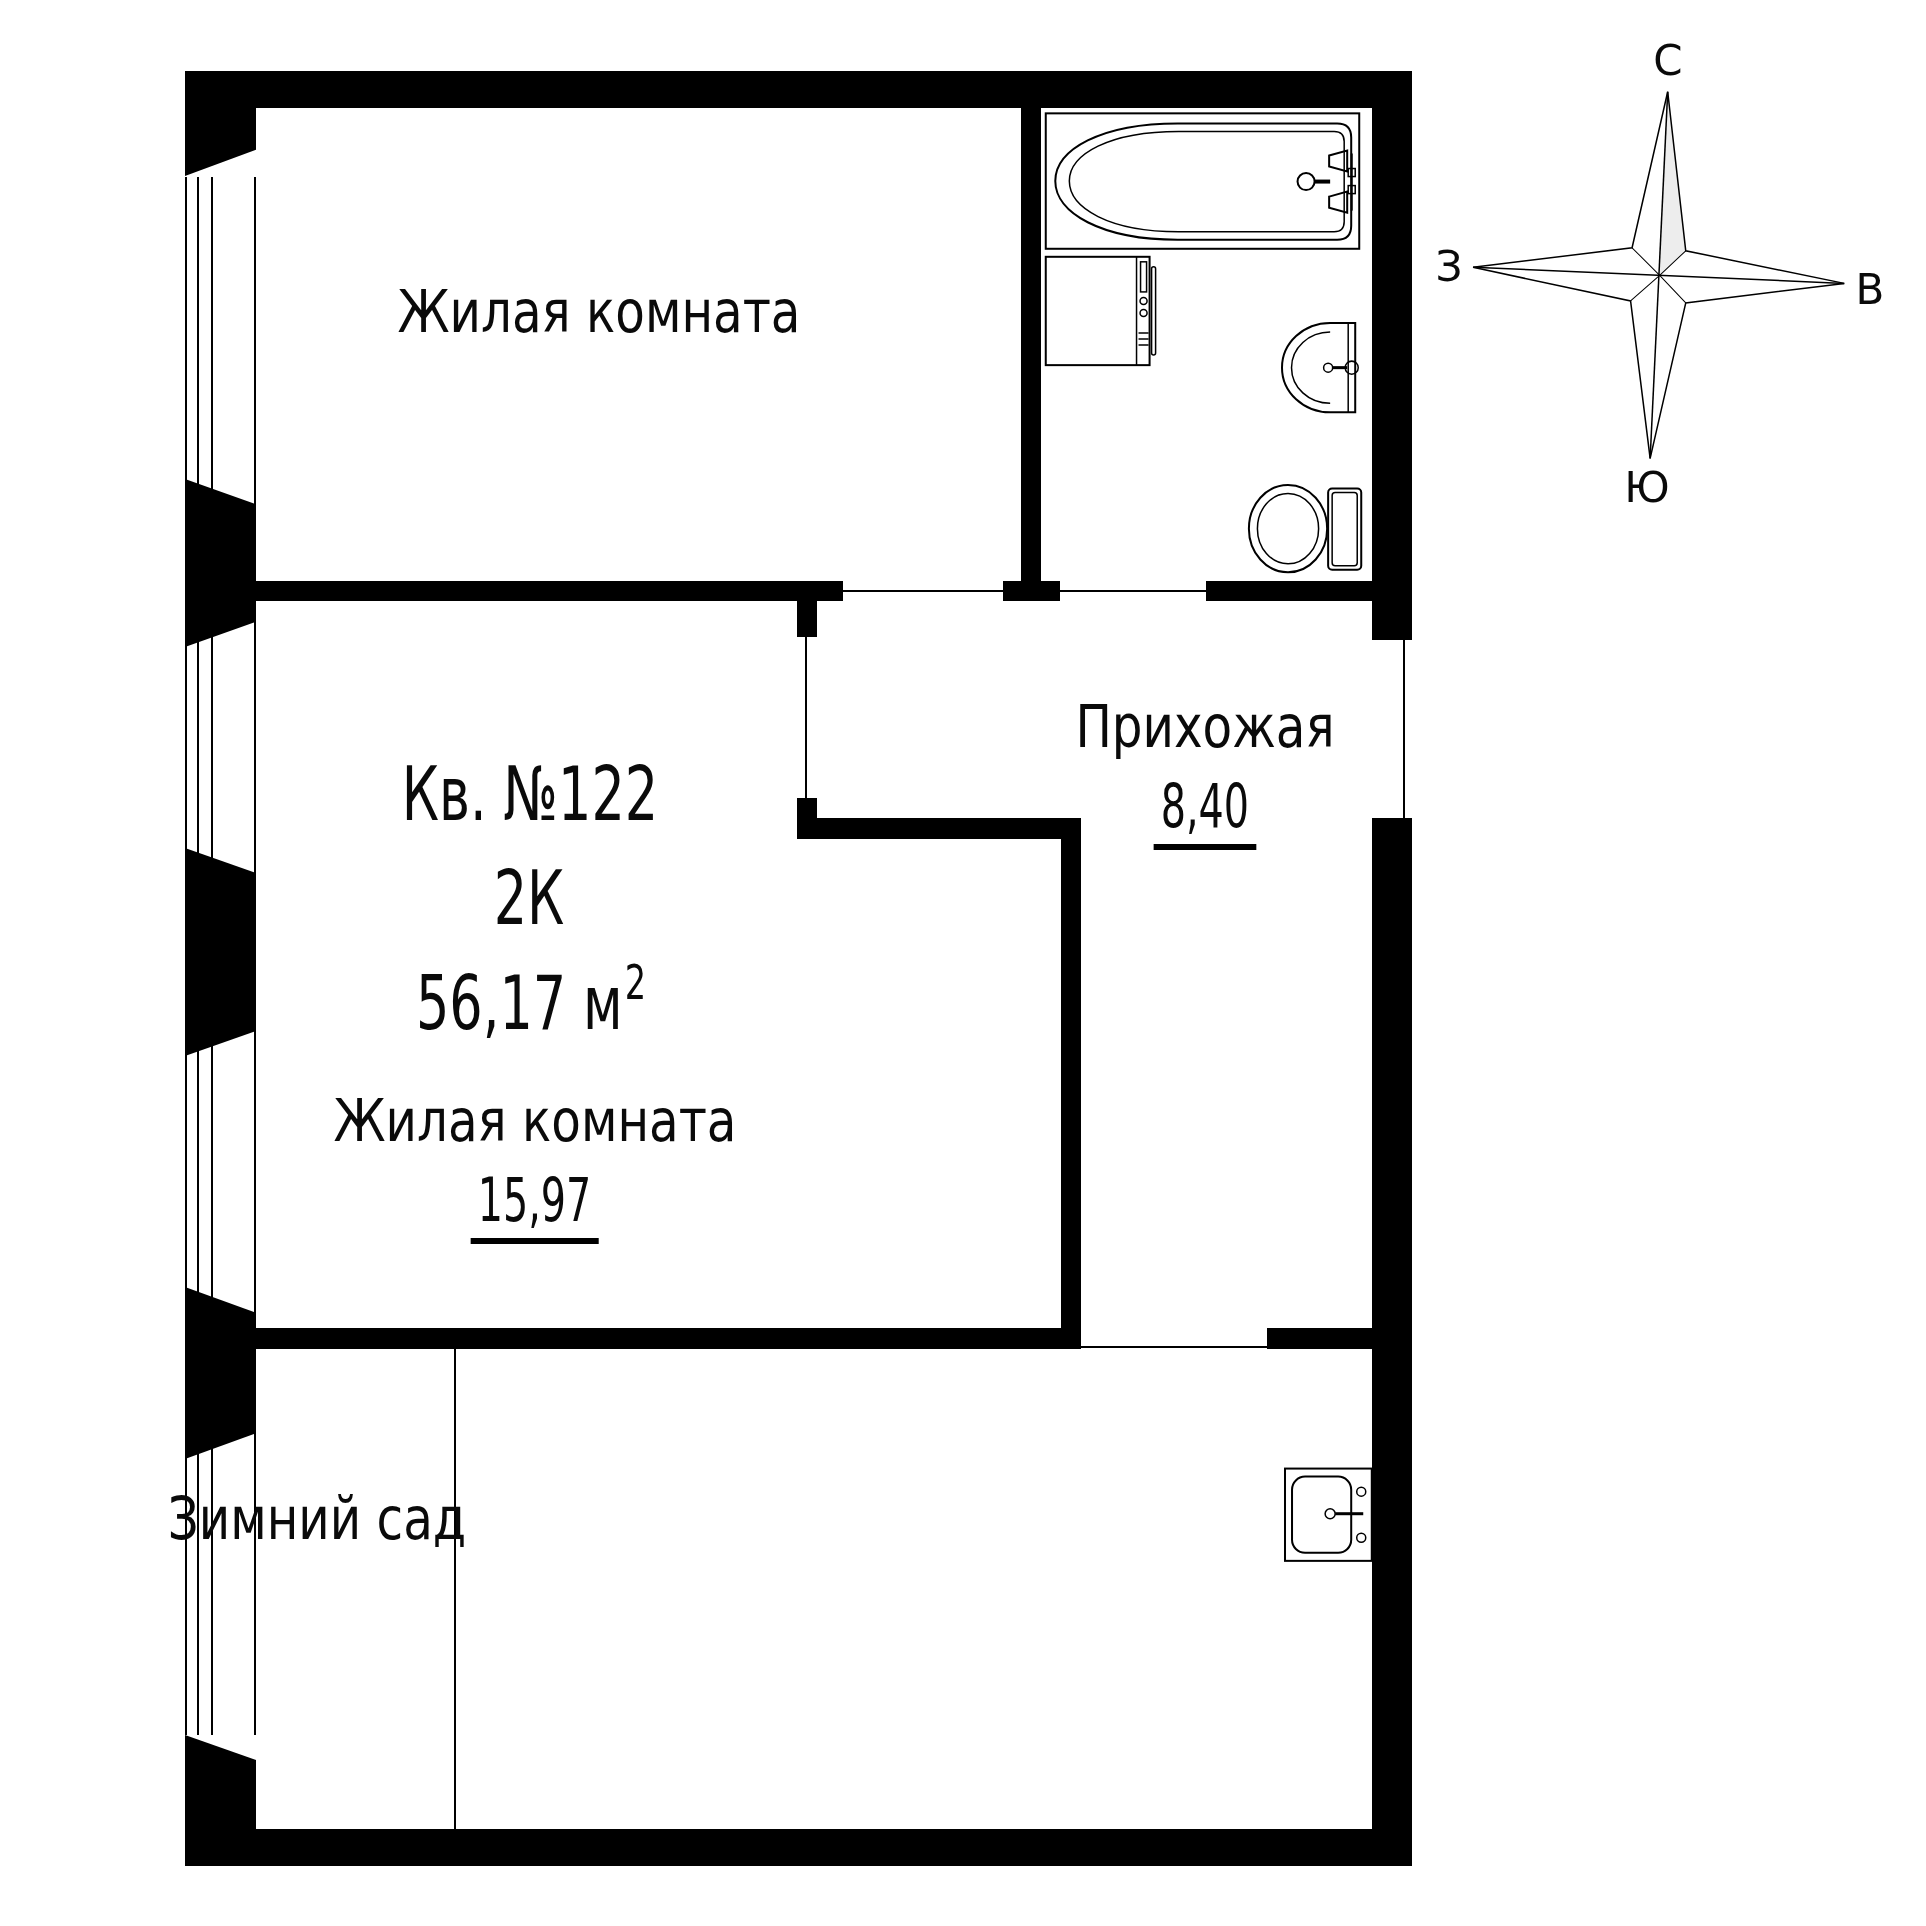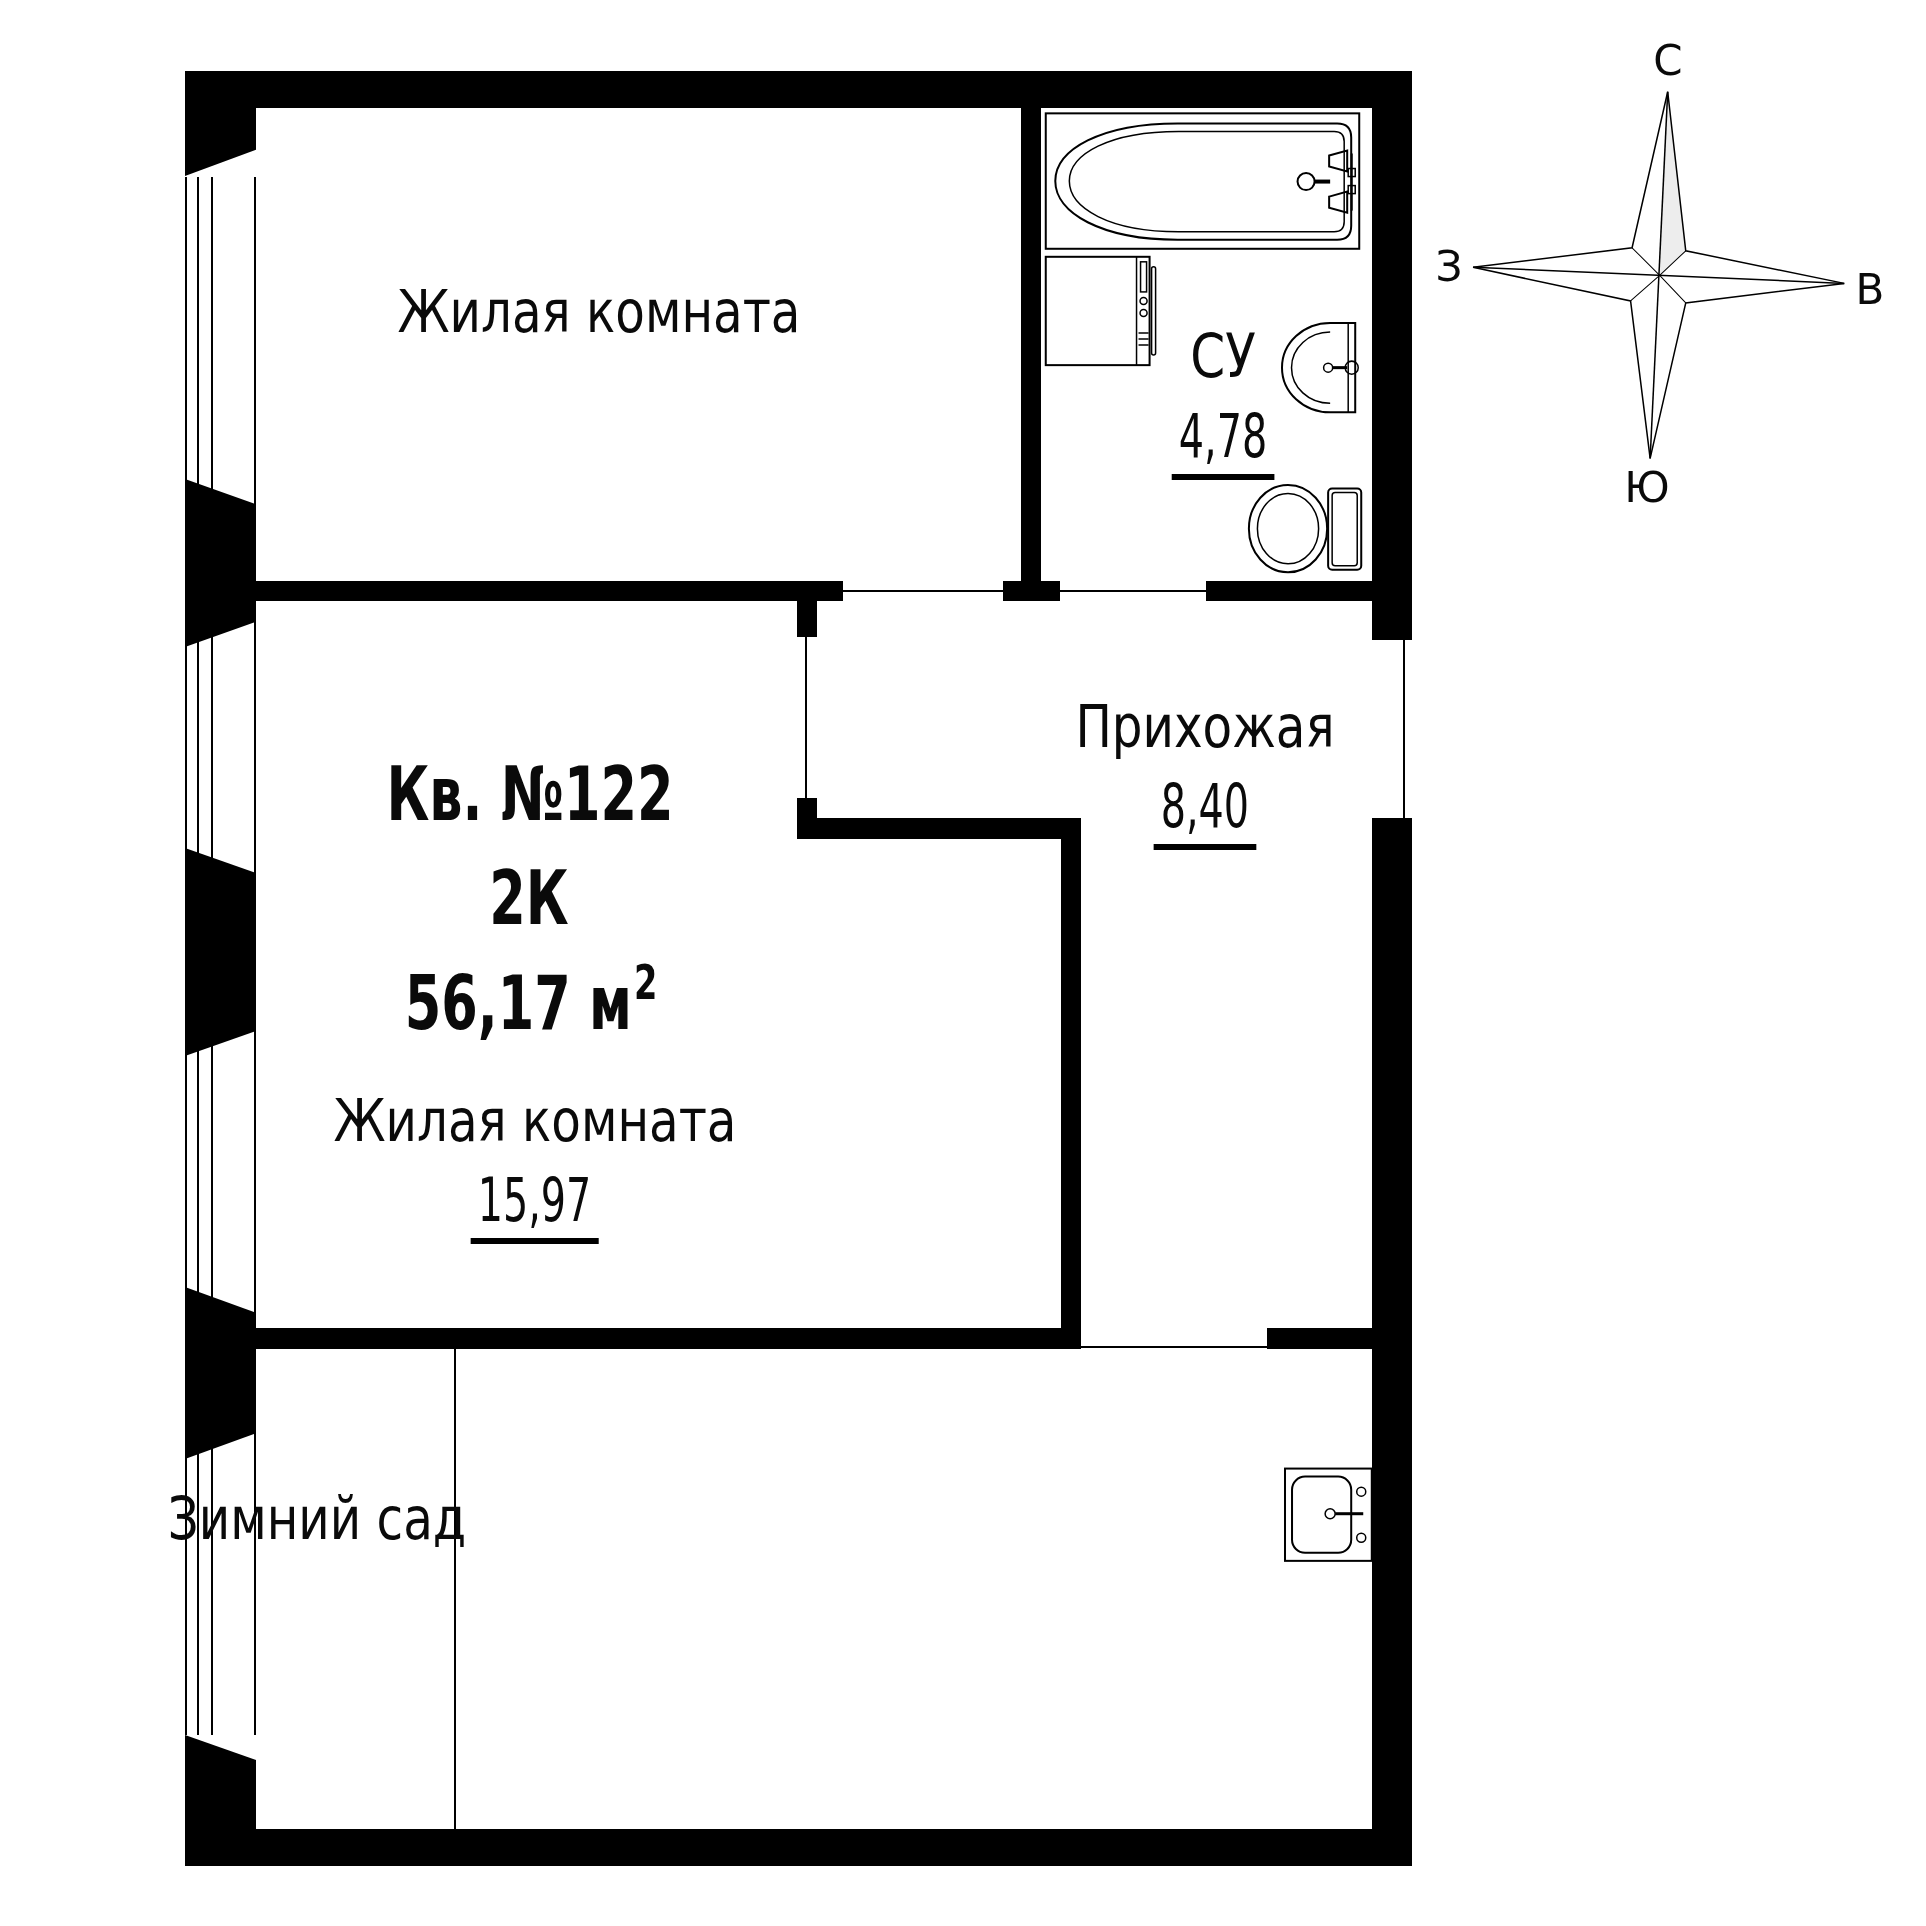--- a/index.html
+++ b/index.html
@@ -6,21 +6,21 @@
   html,body{margin:0;padding:0;background:var(--bg);}
   #canvas{position:relative;width:1926px;height:1926px;background:var(--bg);overflow:hidden;
           font-family:"DejaVu Sans","Liberation Sans",sans-serif;color:var(--ink);}
   .wall{position:absolute;background:var(--wall);}
   .tl{position:absolute;background:var(--wall);}
   .room-label{position:absolute;text-align:center;transform:translateX(-50%);white-space:nowrap;}
   .nm{font-size:59px;line-height:59px;}
   .nm .nmtxt{display:inline-block;transform:scaleX(0.82);}
   .ar{display:block;margin-top:19px;font-size:61px;line-height:61px;}
   .ar .num{display:inline-block;transform:scaleX(0.65);border-bottom:6px solid var(--wall);padding:0 11px 8px 11px;}
-  .title-line{position:absolute;transform:translateX(-50%);white-space:nowrap;font-size:75px;line-height:75px;font-weight:bold;}
+  .title-line{position:absolute;transform:translateX(-50%);white-space:nowrap;font-size:75px;line-height:75px;}
   .title-line .ttxt{display:inline-block;transform:scaleX(0.70);}
   .sup{font-size:48px;position:relative;top:-30px;margin-left:3px;}
   .compass-label{position:absolute;transform:translate(-50%,-50%);font-size:42px;line-height:42px;}
   svg{position:absolute;left:0;top:0;color:var(--wall);}
 </style>
 </head>
 <body>
 
 <div id="canvas">
 
@@ -120,24 +120,20 @@
   </svg>
 
   <div class="title-line" style="left:530px;top:757px;"><span class="ttxt">Кв. №122</span></div>
   <div class="title-line" style="left:529px;top:861px;"><span class="ttxt">2К</span></div>
   <div class="title-line" style="left:531px;top:966px;"><span class="ttxt"><span>56,17 м</span><span class="sup">2</span></span></div>
 
   <div class="room-label" style="left:599px;top:282px;">
     <div class="nm"><span class="nmtxt">Жилая комната</span></div>
   </div>
 
-  <div class="room-label" style="left:1223px;top:326px;">
-    <div class="nm"><span class="nmtxt" style="font-size:61px">СУ</span></div>
-    <div class="ar"><span class="num">4,78</span></div>
-  </div>
 
   <div class="room-label" style="left:1205px;top:697px;">
     <div class="nm"><span class="nmtxt">Прихожая</span></div>
     <div class="ar"><span class="num">8,40</span></div>
   </div>
 
   <div class="room-label" style="left:535px;top:1091px;">
     <div class="nm"><span class="nmtxt">Жилая комната</span></div>
     <div class="ar"><span class="num">15,97</span></div>
   </div>

